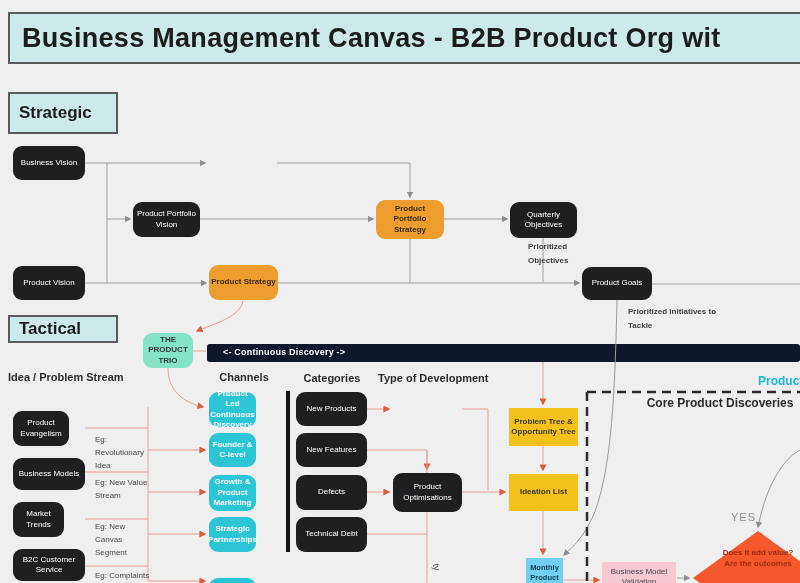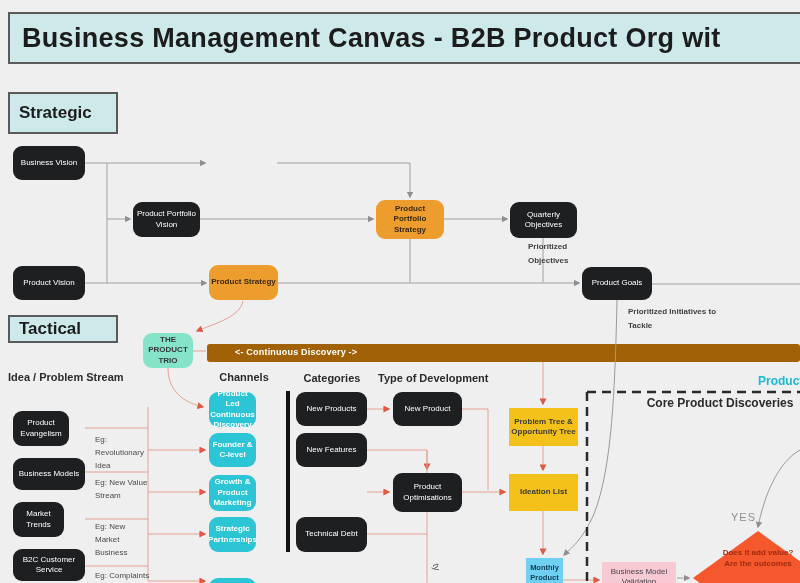--- a/index.html
+++ b/index.html
@@ -13,22 +13,22 @@
   #tactical-label{left:8px;top:315px;width:110px;height:28px;font-size:17px;padding-left:9px;}
   .node{position:absolute;box-sizing:border-box;display:flex;align-items:center;justify-content:center;
         text-align:center;border-radius:9px;font-size:8px;line-height:1.3;padding:2px;z-index:2;}
   .black{background:#1e1f21;color:#fff;}
   .orange{background:#ed9d2d;color:#3a2a10;font-weight:bold;}
   .teal{background:#2cc5d6;color:#fff;font-weight:bold;}
   .mint{background:#85e3c8;color:#33383b;font-weight:bold;}
   .yellow{background:#f3c119;color:#3a3a3a;font-weight:bold;border-radius:0;}
   .blue{background:#6fd0f2;color:#0d3d52;font-weight:bold;border-radius:0;font-size:7.5px;}
   .pink{background:#f7c9d2;color:#47444e;border-radius:0;align-items:flex-start;padding-top:5px;}
-  .bar{background:#a16207;color:#fff;border-radius:3px;justify-content:flex-start;
-       padding-left:28px;font-weight:bold;font-size:9px;letter-spacing:.2px;}
+  .bar{background:#0f172a;color:#fff;border-radius:3px;justify-content:flex-start;
+       padding-left:16px;font-weight:bold;font-size:9px;letter-spacing:.2px;}
   .hdr{position:absolute;font-size:11px;font-weight:bold;color:#2b2b2b;z-index:2;}
   .ann{position:absolute;font-size:8px;color:#4a4a4a;line-height:1.6;z-index:2;}
   .ann-dark{position:absolute;font-size:8px;font-weight:bold;color:#3f3f3f;line-height:1.7;z-index:2;}
   svg.lines{position:absolute;left:0;top:0;z-index:1;}
   svg.lines-top{position:absolute;left:0;top:0;z-index:3;pointer-events:none;}
   #decision-diamond{position:absolute;left:693px;top:531px;width:130px;height:94px;background:#f4582c;
         clip-path:polygon(50% 0,100% 50%,50% 100%,0 50%);z-index:1;}
   #decision-text{position:absolute;left:706px;top:548px;width:104px;text-align:center;font-size:8px;
         font-weight:bold;color:#9e2b10;white-space:pre-line;line-height:1.35;z-index:2;}
   #core-title{position:absolute;left:640px;top:396px;width:160px;text-align:center;font-size:12px;
@@ -133,34 +133,34 @@
   <div class="hdr" style="left:296px;top:372px;width:72px;text-align:center">Categories</div>
   <div class="hdr" style="left:378px;top:372px">Type of Development</div>
 
   <div class="node black" style="left:13px;top:411px;width:56px;height:35px">Product Evangelism</div>
   <div class="node black" style="left:13px;top:458px;width:72px;height:32px">Business Models</div>
   <div class="node black" style="left:13px;top:502px;width:51px;height:35px">Market Trends</div>
   <div class="node black" style="left:13px;top:549px;width:72px;height:32px">B2C Customer Service</div>
 
   <div class="ann" style="left:95px;top:434px;width:58px">Eg: Revolutionary Idea</div>
   <div class="ann" style="left:95px;top:477px;width:58px">Eg: New Value Stream</div>
-  <div class="ann" style="left:95px;top:521px;width:50px">Eg: New Market Business</div>
+  <div class="ann" style="left:95px;top:521px;width:50px">Eg: New Canvas Segment</div>
   <div class="ann" style="left:95px;top:570px;width:70px">Eg: Complaints</div>
 
   <div class="node teal" style="left:209px;top:392px;width:47px;height:35px">Product Led Continuous Discovery</div>
   <div class="node teal" style="left:209px;top:433px;width:47px;height:34px">Founder &amp; C-level</div>
   <div class="node teal" style="left:209px;top:475px;width:47px;height:36px">Growth &amp; Product Marketing</div>
   <div class="node teal" style="left:209px;top:517px;width:47px;height:35px">Strategic Partnerships</div>
   <div class="node teal" style="left:209px;top:578px;width:47px;height:30px"></div>
 
   <div class="node black" style="left:296px;top:392px;width:71px;height:34px">New Products</div>
   <div class="node black" style="left:296px;top:433px;width:71px;height:34px">New Features</div>
+  <div class="node black" style="left:296px;top:475px;width:71px;height:35px">Defects</div>
   <div class="node black" style="left:296px;top:517px;width:71px;height:35px">Technical Debt</div>
 
-  <div class="node black" style="left:393px;top:392px;width:69px;height:34px">New Product</div>
   <div class="node black" style="left:393px;top:473px;width:69px;height:39px">Product Optimisations</div>
 
   <div class="node yellow" style="left:509px;top:408px;width:69px;height:38px">Problem Tree &amp; Opportunity Tree</div>
   <div class="node yellow" style="left:509px;top:474px;width:69px;height:37px">Ideation List</div>
 
   <div class="node blue" style="left:526px;top:558px;width:37px;height:30px">Monthly Product</div>
   <div class="node pink" style="left:602px;top:562px;width:74px;height:25px">Business Model Validation</div>
 
   <div id="core-title">Core Product Discoveries</div>
   <div id="product-team">Product T</div>

